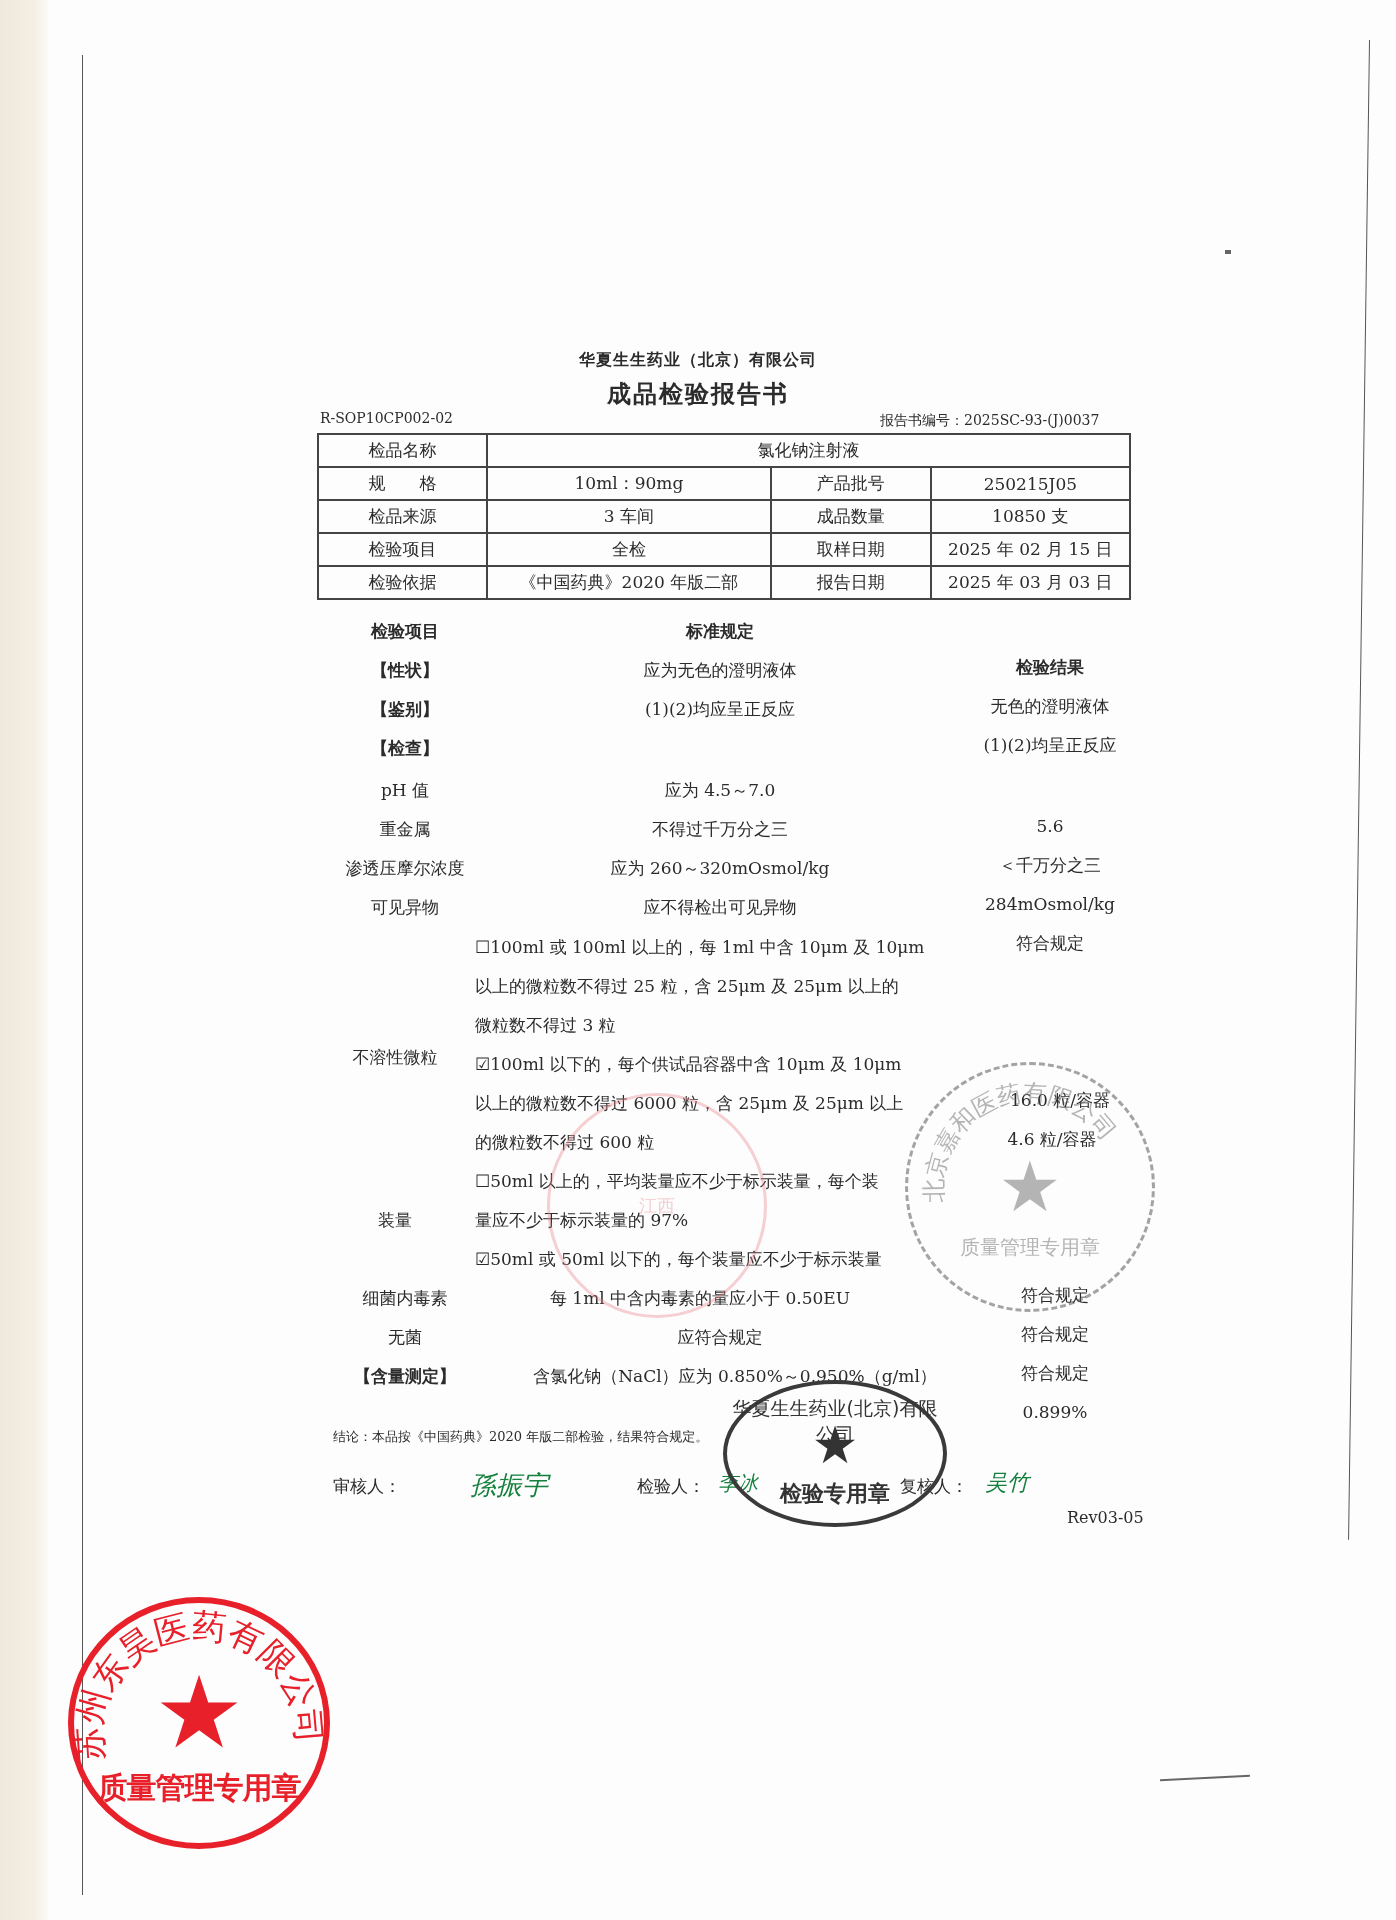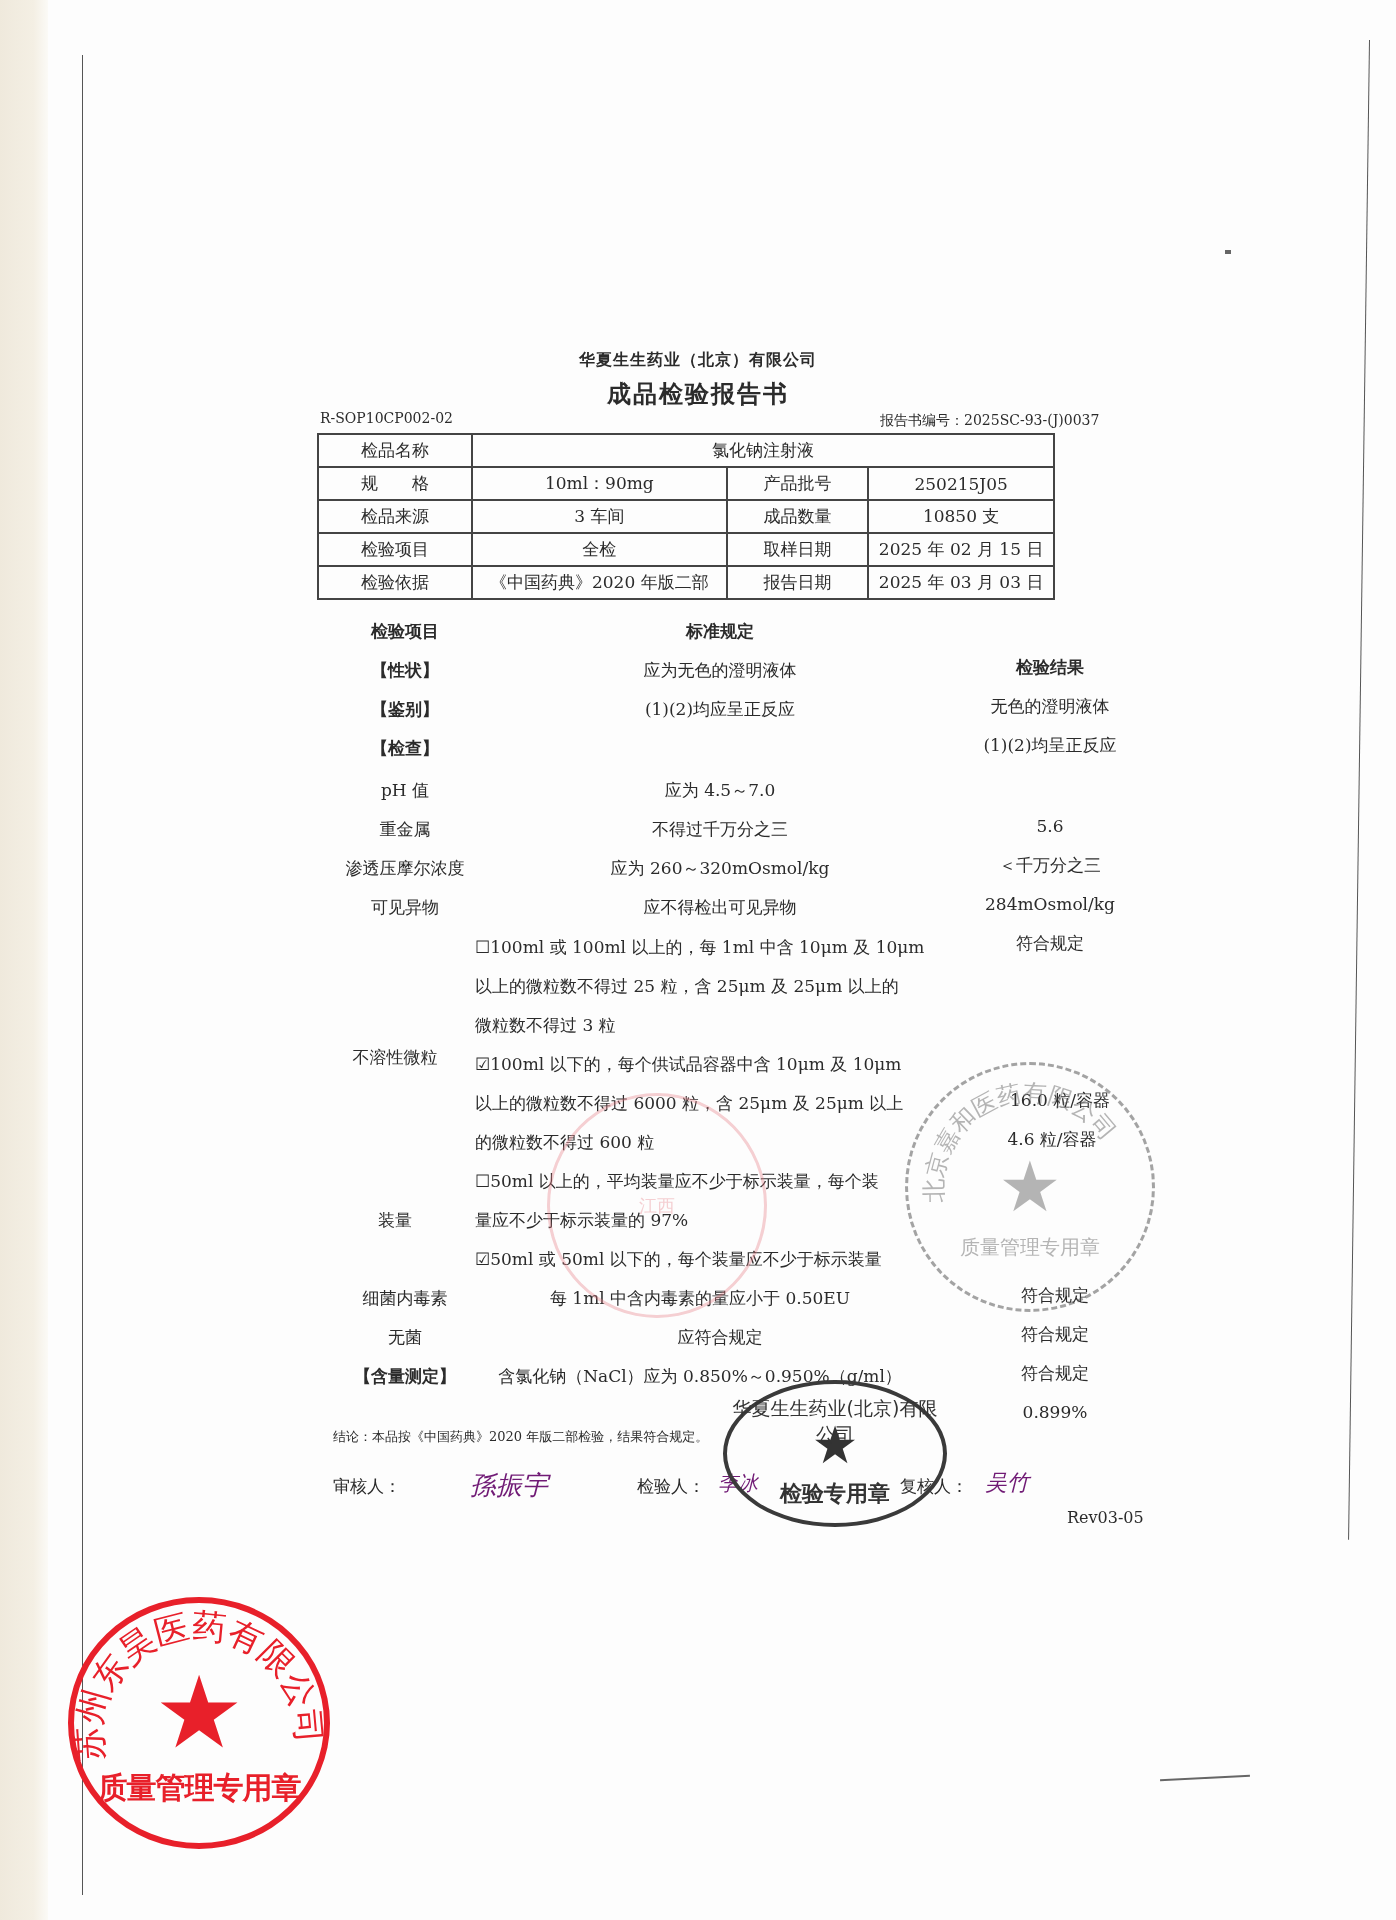--- a/index.html
+++ b/index.html
@@ -11,35 +11,35 @@
   }
   .edge-left { position:absolute; left:0; top:0; width:48px; height:1920px;
     background:linear-gradient(90deg,#efe9dc 0,#f4efe4 70%,#fbfaf6 100%); }
   .vline { position:absolute; width:1px; background:#555; }
   .abs { position:absolute; }
   .company { left:0; width:1396px; top:350px; font-size:16px; font-weight:bold; letter-spacing:1px; text-align:center; }
   .title { left:0; width:1396px; top:378px; font-size:24px; font-weight:bold; letter-spacing:2px; text-align:center; }
   .form-code { left:320px; top:410px; font-size:14px; }
   .report-no { left:880px; top:412px; font-size:14px; }
 
-  table.info { position:absolute; left:317px; top:433px; width:738px; border-collapse:collapse; font-size:17px; }
+  table.info { position:absolute; left:317px; top:433px; width:814px; border-collapse:collapse; font-size:17px; }
   table.info td { border:2px solid #444; height:31px; text-align:center; padding:0; }
   .c1 { width:168px; } .c2 { width:283px; } .c3 { width:159px; } .c4 { width:198px; }
 
   .row { position:absolute; left:0; width:1396px; height:30px; font-size:17px; line-height:30px; }
   .row .a { position:absolute; left:300px; width:210px; text-align:center; }
   .row .b { position:absolute; left:500px; width:500px; text-align:center; }
   .row .r { position:absolute; left:950px; width:200px; text-align:center;margin-top:36px; }
   .row .bl { position:absolute; left:475px; width:500px; text-align:left; white-space:nowrap; }
   .bold { font-weight:bold; }
 
   .conclusion { left:333px; top:1428px; font-size:13px; }
   .sig { top:1475px; font-size:17px; }
   .rev { left:1067px; top:1508px; font-size:16px; }
-  .signature { position:absolute; font-family:"DejaVu Sans",sans-serif; font-style:italic; color:#701a75; }
+  .signature { position:absolute; font-family:"DejaVu Sans",sans-serif; font-style:italic; color:#15803d; }
 
   .stamp { position:absolute; border-radius:50%; display:flex; align-items:center; justify-content:center; }
   .stamp-red { left:68px; top:1597px; width:262px; height:252px; border:6px solid #e8202a; color:#e8202a; box-sizing:border-box; }
   .stamp-red .star { font-size:100px; line-height:1; margin-top:-20px; }
   .stamp-red .bottom { position:absolute; bottom:34px; left:0; right:0; text-align:center; font-size:30px; font-weight:bold; font-family:"DejaVu Sans",sans-serif; letter-spacing:-1px; }
   .stamp-red .arc { position:absolute; inset:0; }
   .stamp-gray { left:905px; top:1062px; width:250px; height:250px; border:3px dashed rgba(90,90,90,0.55); color:rgba(90,90,90,0.45); box-sizing:border-box; }
   .stamp-gray .star { font-size:70px; line-height:1; }
   .stamp-gray .bottom { position:absolute; bottom:48px; left:0; right:0; text-align:center; font-size:20px; font-family:"DejaVu Sans",sans-serif; }
   .stamp-pink { left:547px; top:1093px; width:220px; height:225px; border:3px solid rgba(230,120,130,0.35); color:rgba(230,120,130,0.35); box-sizing:border-box; }
@@ -180,21 +180,21 @@
   <span class="b" style="left:450px;">每 1ml 中含内毒素的量应小于 0.50EU</span>
   <span class="r" style="left:955px;">符合规定</span>
 </div>
 <div class="row" style="top:1322px;">
   <span class="a">无菌</span>
   <span class="b" style="left:470px;">应符合规定</span>
   <span class="r" style="left:955px;">符合规定</span>
 </div>
 <div class="row" style="top:1361px;">
   <span class="a bold">【含量测定】</span>
-  <span class="b" style="left:420px; width:560px;">含氯化钠（NaCl）应为 0.850%～0.950%（g/ml）</span>
+  <span class="b" style="left:420px; width:560px;padding-left:35px;">含氯化钠（NaCl）应为 0.850%～0.950%（g/ml）</span>
   <span class="r" style="left:955px;">0.899%</span>
 </div>
 
 <div class="abs conclusion">结论：本品按《中国药典》2020 年版二部检验，结果符合规定。</div>
 <div class="abs sig" style="left:333px;">审核人：</div>
 <div class="signature" style="left:470px; top:1468px; font-size:26px;">孫振宇</div>
 <div class="abs sig" style="left:637px;">检验人：</div>
 <div class="signature" style="left:718px; top:1470px; font-size:20px;">李冰</div>
 <div class="abs sig" style="left:900px;">复核人：</div>
 <div class="signature" style="left:985px; top:1468px; font-size:22px;">吴竹</div>

